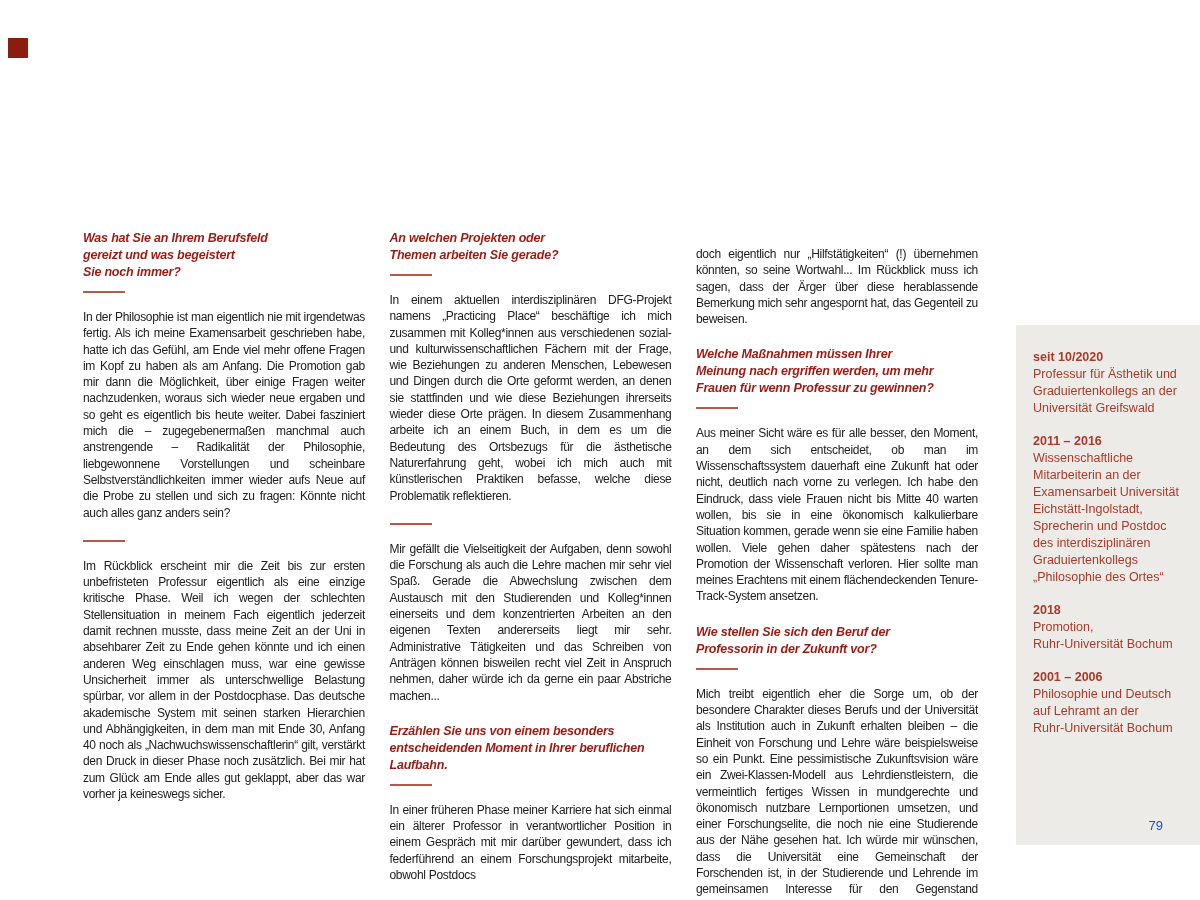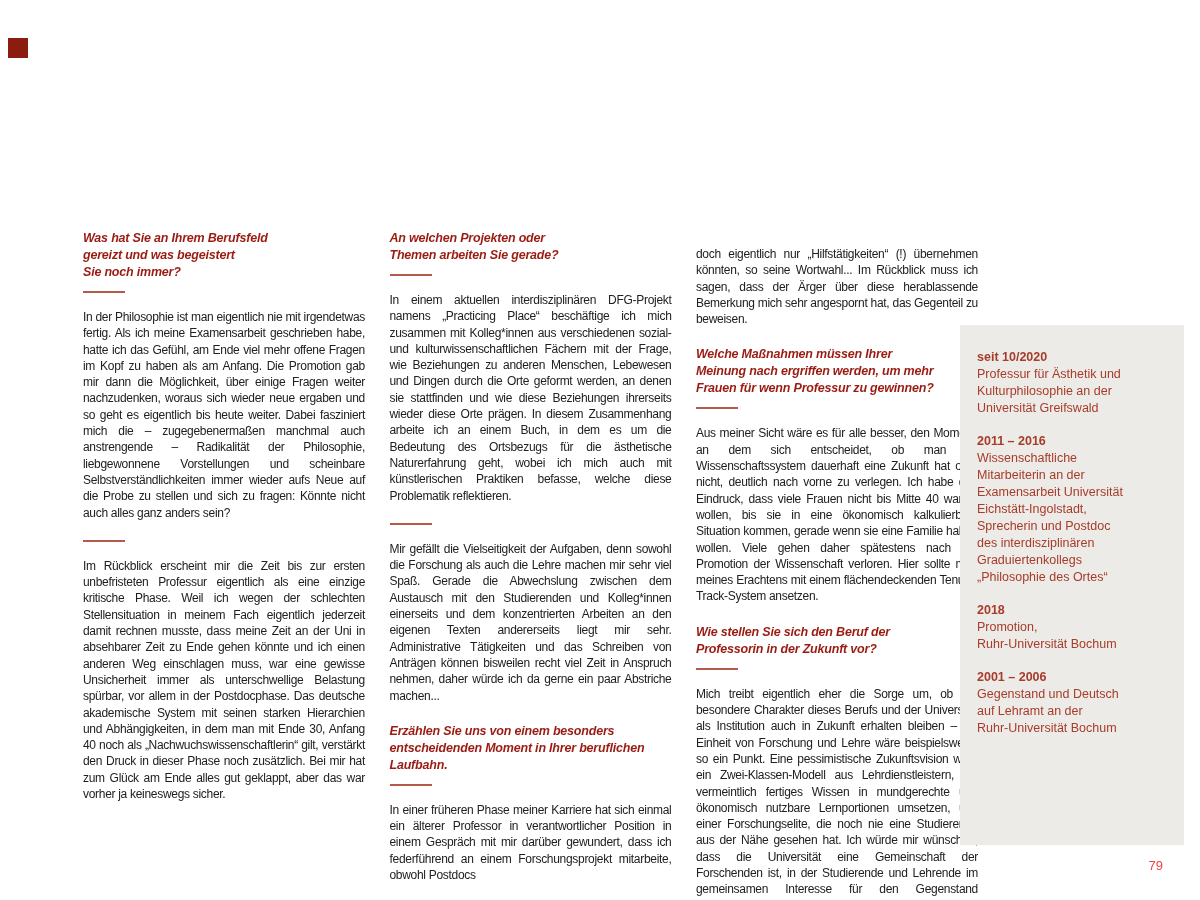--- a/index.html
+++ b/index.html
@@ -22,29 +22,29 @@
     line-height: 17px; letter-spacing: -0.2px; white-space: pre-line;
     width: calc(100% + 18px);
     font-style: italic;
   }
   .rule { width: 42px; height: 2px; background: #b5594a; margin: 10px 0 9px 0; border: 0; }
   .a {
     margin: 16px 0 19px 0; color: #202020; font-size: 12px; line-height: 16.3px;
     letter-spacing: -0.3px; text-align: justify; hyphens: auto;
   }
   .cv {
-    position: absolute; top: 325px; right: 16px; width: 224px; height: 520px;
+    position: absolute; top: 325px; right: 0; width: 184px; height: 520px;
     background: #edebe7; box-sizing: border-box; padding: 24px 14px 20px 17px;
     color: #a63c2a; font-size: 12.5px; line-height: 17px;
   }
   .cv-entry { margin-bottom: 16px; }
   .cv-period { font-weight: bold; }
   .cv-desc { white-space: pre-line; }
   .page-number {
-    position: absolute; top: 858px; right: 37px; color: #ef4444;
+    position: absolute; top: 818px; right: 37px; color: #1d4ed8;
     font-size: 13px; line-height: 16px;
   }
 </style>
 </head>
 <body>
 
 <div class="page">
 
   <div class="corner-mark"></div>
 
@@ -85,42 +85,42 @@
       <div class="rule"></div>
       <p class="a">Mich treibt eigentlich eher die Sorge um, ob der besondere Charakter dieses Berufs und der Universität als Institution auch in Zukunft erhalten bleiben – die Einheit von Forschung und Lehre wäre beispielsweise so ein Punkt. Eine pessimistische Zukunftsvision wäre ein Zwei-Klassen-Modell aus Lehrdienstleistern, die vermeintlich fertiges Wissen in mundgerechte und ökonomisch nutzbare Lernportionen umsetzen, und einer Forschungselite, die noch nie eine Studierende aus der Nähe gesehen hat. Ich würde mir wünschen, dass die Universität eine Gemeinschaft der Forschenden ist, in der Studierende und Lehrende im gemeinsamen Interesse für den Gegenstand zusammenarbeiten.</p>
     </div>
 
   </div>
 
   <div class="cv">
     <div class="cv-entry">
       <div class="cv-period">seit 10/2020</div>
       <div class="cv-desc">Professur für Ästhetik und
-Kulturphilosophie an der
+Graduiertenkollegs an der
 Universität Greifswald</div>
     </div>
     <div class="cv-entry">
       <div class="cv-period">2011 – 2016</div>
       <div class="cv-desc">Wissenschaftliche
 Mitarbeiterin an der
 Examensarbeit Universität
 Eichstätt-Ingolstadt,
 Sprecherin und Postdoc
 des interdisziplinären
 Graduiertenkollegs
 „Philosophie des Ortes“</div>
     </div>
     <div class="cv-entry">
       <div class="cv-period">2018</div>
       <div class="cv-desc">Promotion,
 Ruhr-Universität Bochum</div>
     </div>
     <div class="cv-entry">
       <div class="cv-period">2001 – 2006</div>
-      <div class="cv-desc">Gegenstand und Deutsch
+      <div class="cv-desc">Philosophie und Deutsch
 auf Lehramt an der
 Ruhr-Universität Bochum</div>
     </div>
   </div>
 
   <div class="page-number">79</div>
 
 </div>
 
 </body></html>

